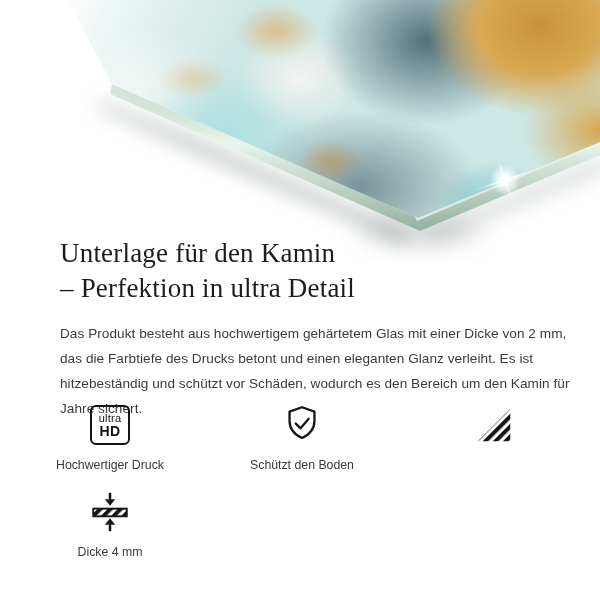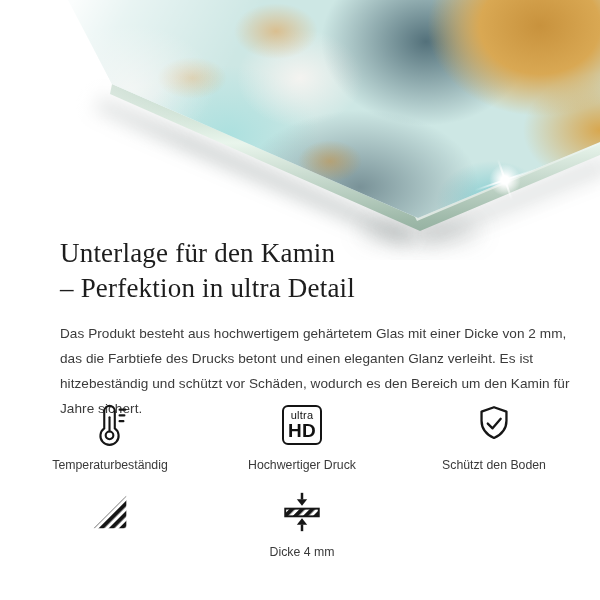--- a/index.html
+++ b/index.html
@@ -86,21 +86,21 @@
     position:absolute;left:14px;top:402px;width:578px;
     display:grid;grid-template-columns:repeat(3,192px);grid-row-gap:16px;
   }
   .feature{display:flex;flex-direction:column;align-items:center;}
   .icon-wrap{height:46px;display:flex;align-items:center;justify-content:center;}
   .feature-label{margin-top:10px;font-size:12.3px;color:#3a3a3a;line-height:15px;text-align:center;}
 
   .hd-box{width:36px;height:36px;border:2.4px solid #141414;border-radius:6px;
     display:flex;flex-direction:column;align-items:center;justify-content:center;line-height:1;color:#111;}
   .hd-top{font-size:11px;font-weight:400;letter-spacing:.2px;}
-  .hd-bottom{font-size:19px;font-weight:800;letter-spacing:.3px;}
+  .hd-bottom{font-size:14px;font-weight:800;letter-spacing:.3px;}
 
   svg.ic{display:block;}
 </style>
 </head>
 <body>
 
 <div class="page">
 
   <svg width="0" height="0" style="position:absolute" aria-hidden="true">
     <defs>
@@ -124,33 +124,20 @@
   </div>
 
   <div class="copy">
     <h1><span>Unterlage für den Kamin</span><br>
       <span>– Perfektion in ultra Detail</span></h1>
     <div class="para">Das Produkt besteht aus hochwertigem gehärtetem Glas mit einer Dicke von 2 mm, das die Farbtiefe des Drucks betont und einen eleganten Glanz verleiht. Es ist hitzebeständig und schützt vor Schäden, wodurch es den Bereich um den Kamin für Jahre sichert.</div>
   </div>
 
   <div class="features">
 
-    <div class="feature">
-      <div class="icon-wrap">
-        <svg class="ic" width="46" height="46" viewBox="0 0 48 48" fill="none" stroke="#161616" stroke-width="2.2" stroke-linecap="round">
-          <path d="M18 27.5 V9.5 a5.5 5.5 0 0 1 11 0 V27.5 a9.5 9.5 0 1 1 -11 0 Z"></path>
-          <circle cx="23.5" cy="34.8" r="4"></circle>
-          <line x1="23.5" y1="16" x2="23.5" y2="30.6"></line>
-          <line x1="34" y1="8" x2="40" y2="8"></line>
-          <line x1="34" y1="14" x2="39" y2="14"></line>
-          <line x1="34" y1="20" x2="38" y2="20"></line>
-        </svg>
-      </div>
-      <div class="feature-label">Temperaturbeständig</div>
-    </div>
 
     <div class="feature">
       <div class="icon-wrap">
         <div class="hd-box">
           <span class="hd-top">ultra</span>
           <span class="hd-bottom">HD</span>
         </div>
       </div>
       <div class="feature-label">Hochwertiger Druck</div>
     </div>

